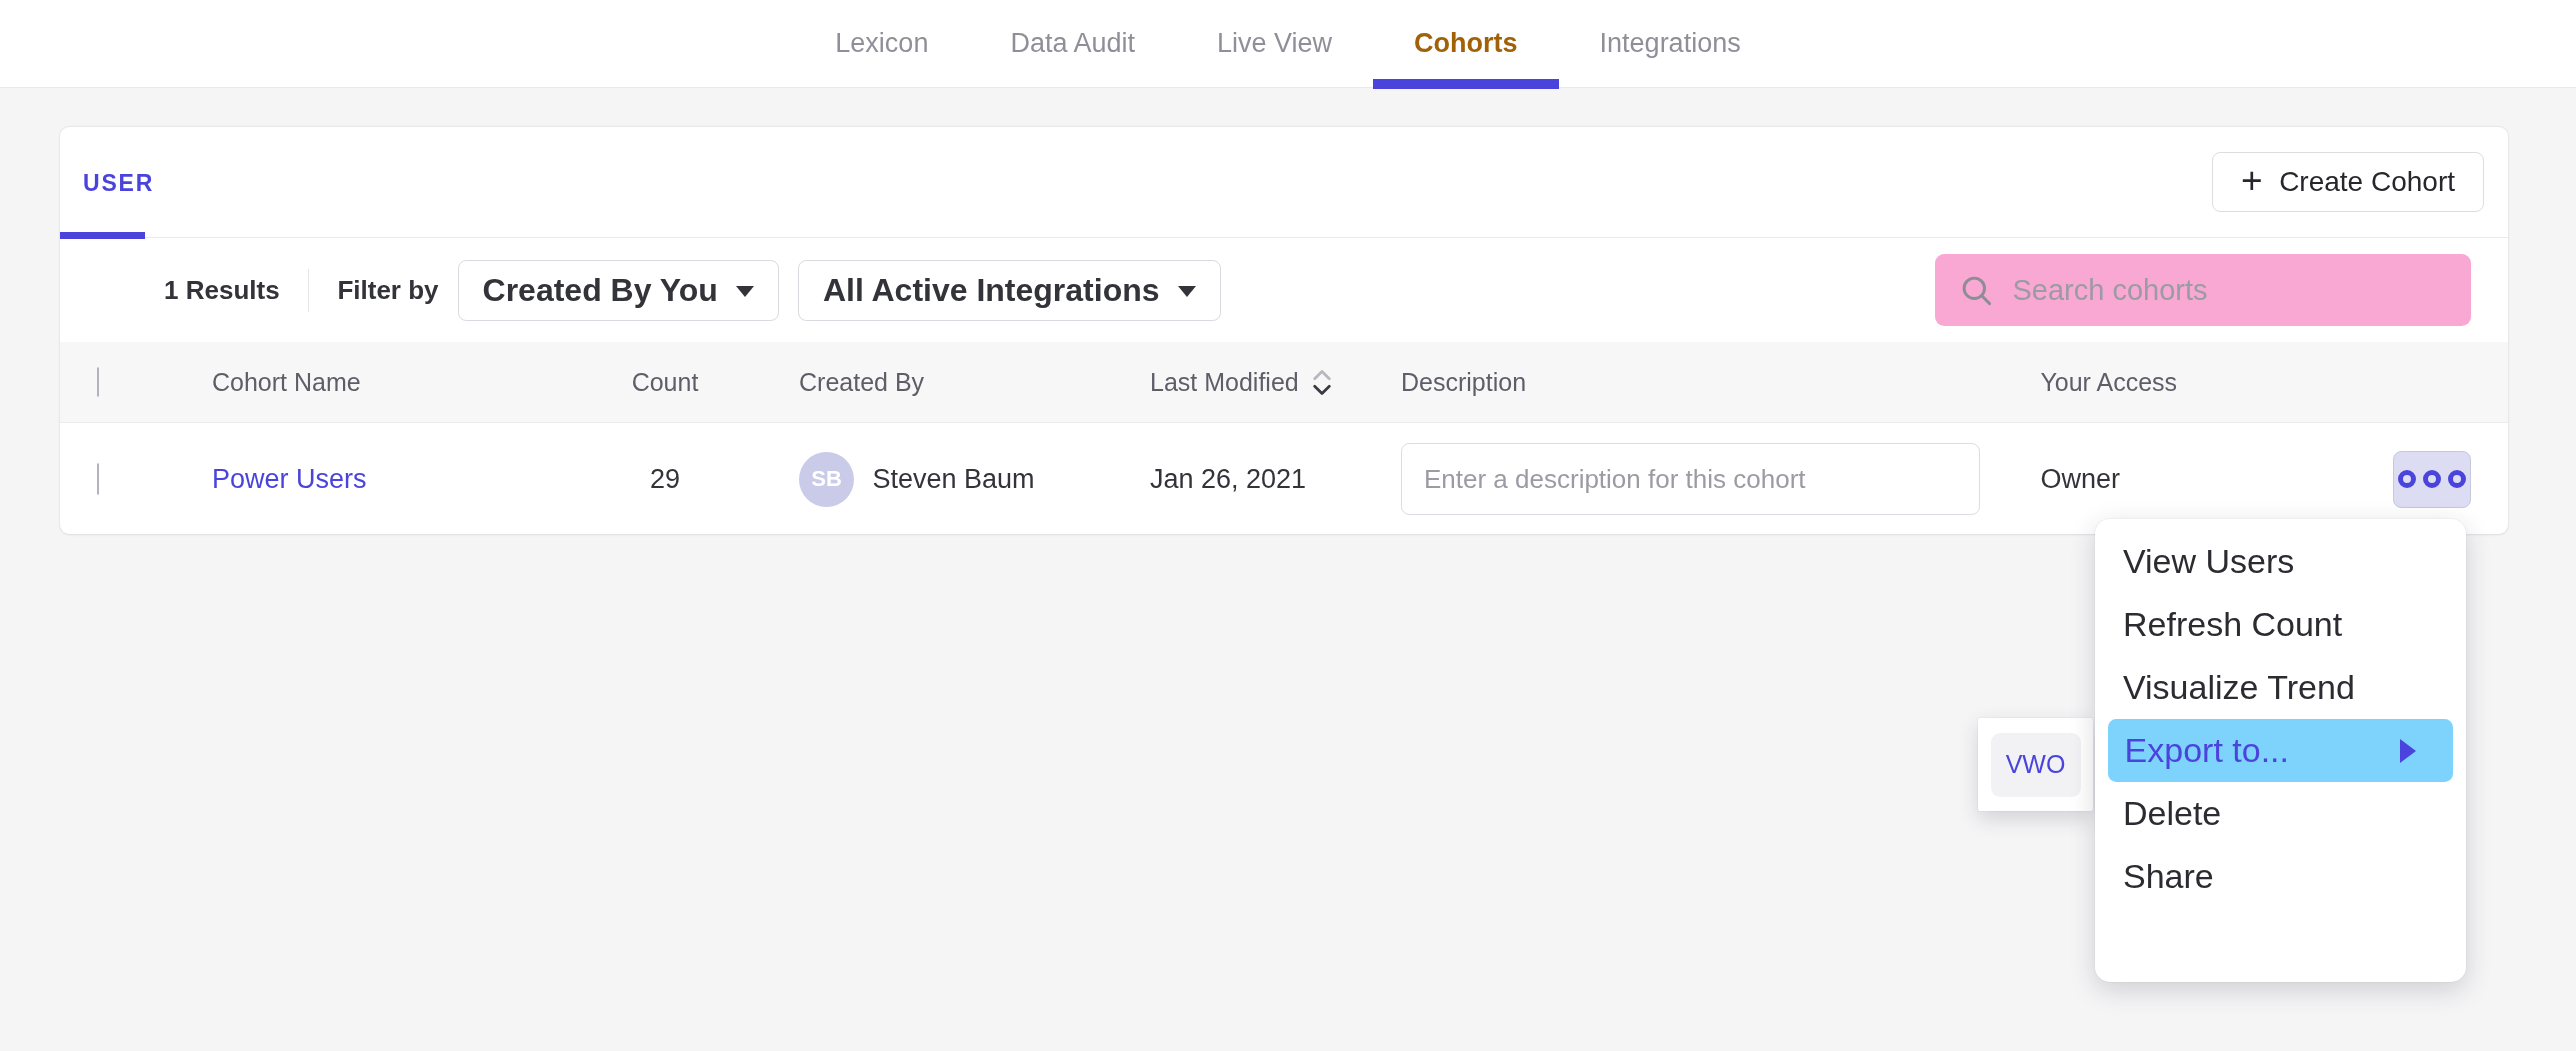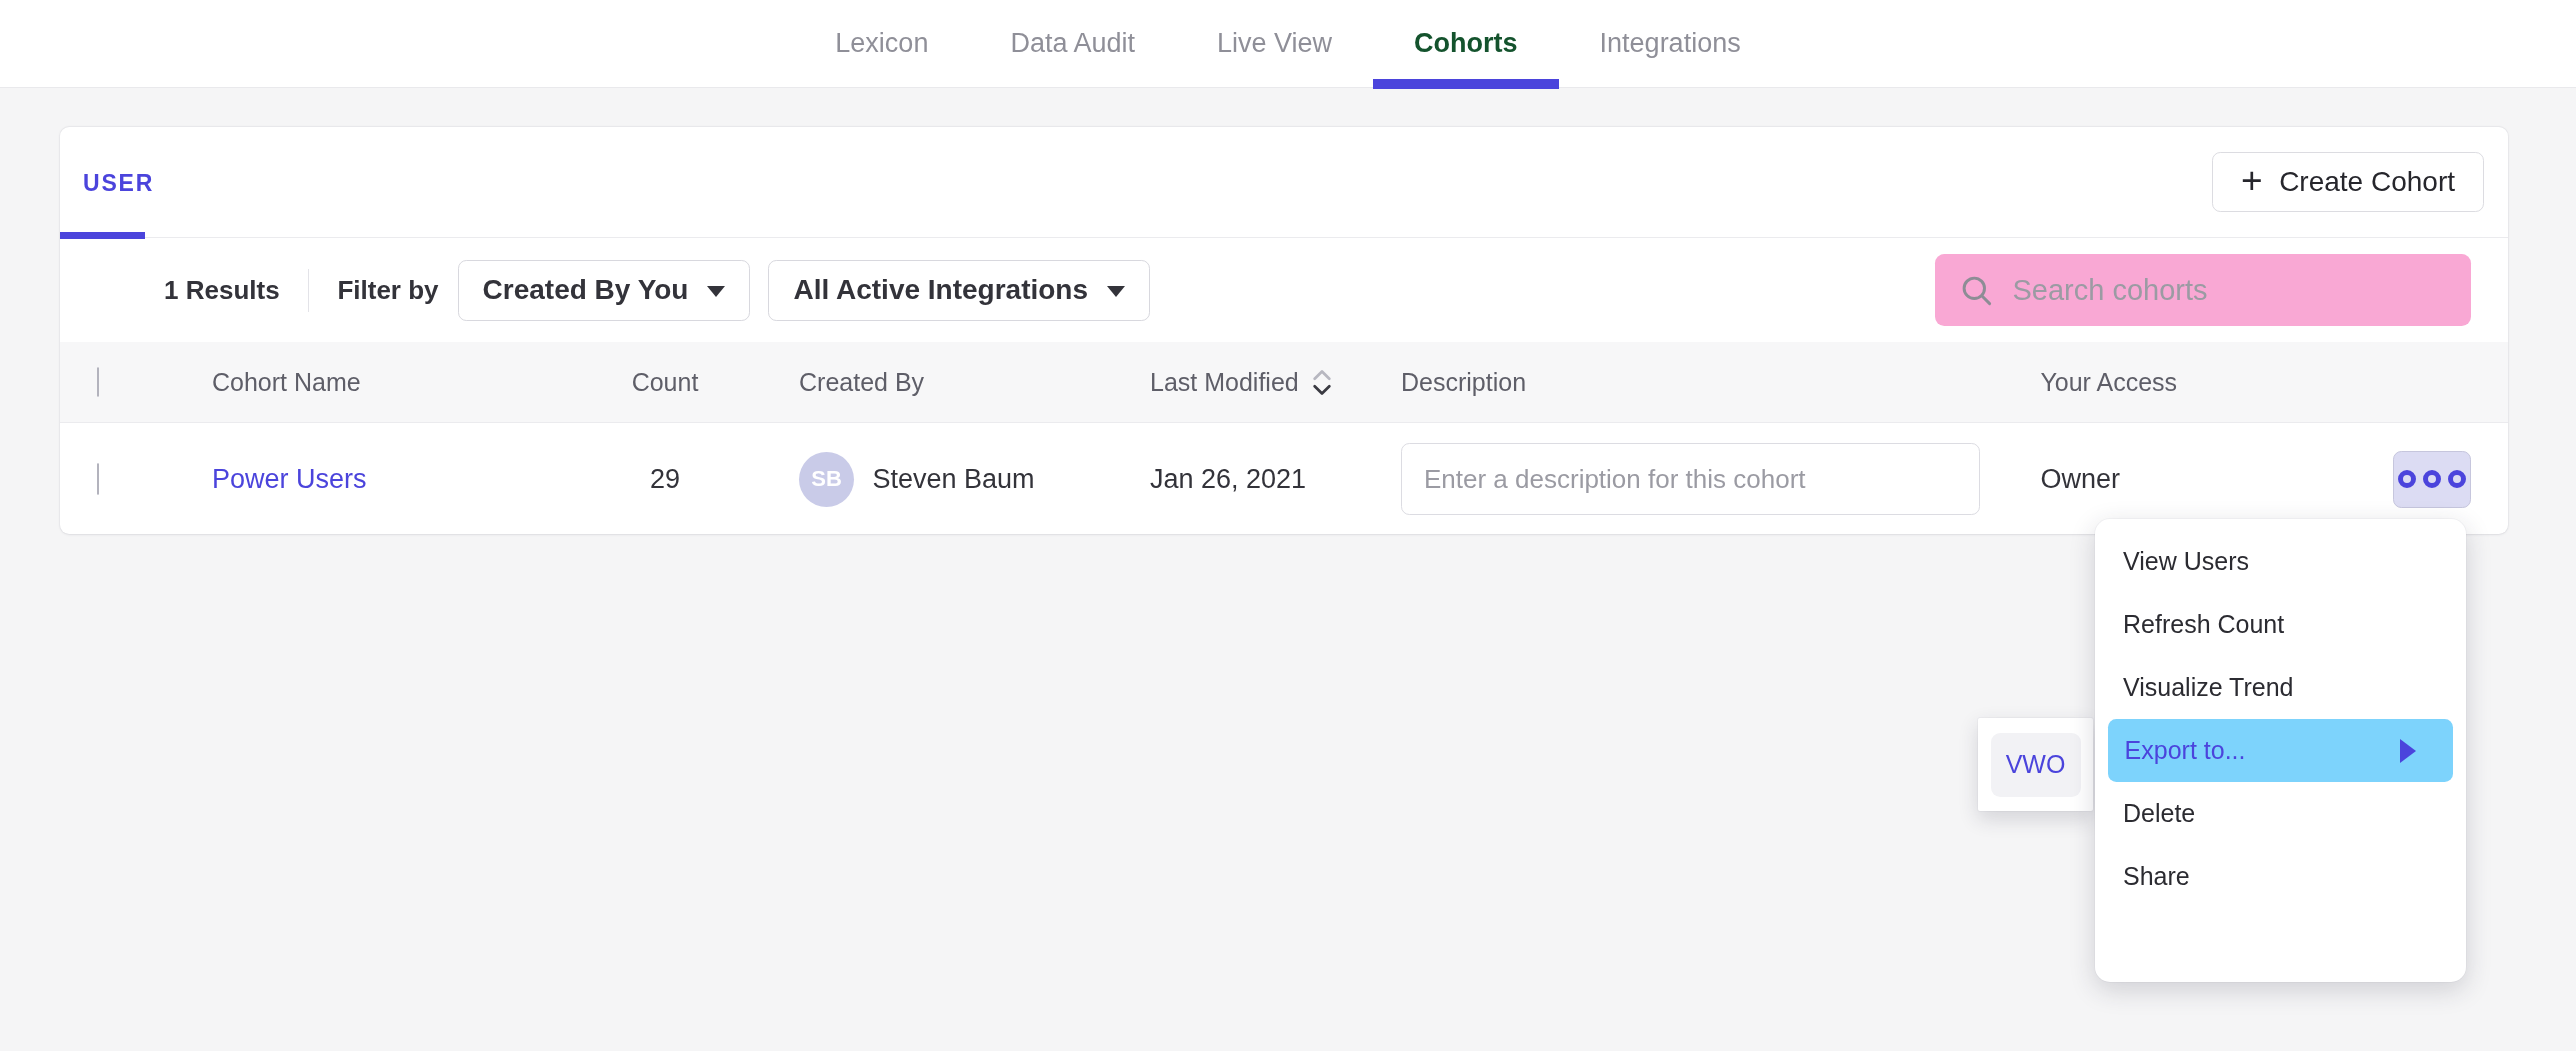--- a/index.html
+++ b/index.html
@@ -15,21 +15,21 @@
   
   .topbar {
     position:absolute; top:0; left:0; right:0; height:88px;
     background:#ffffff; border-bottom:1.8px solid #e9e9ec;
     display:flex; justify-content:center; align-items:stretch;
   }
   .nav-tab {
     display:flex; align-items:center; padding:0 41px;
     font-size:27px; color:#8f8f98; position:relative; cursor:pointer;
   }
-  .nav-tab.active { color:#14532d; font-weight:700; }
+  .nav-tab.active { color:#a16207; font-weight:700; }
   .nav-tab.active::after {
     content:""; position:absolute; left:0; right:0; bottom:-1.8px;
     height:10.2px; background:#4b44dc;
   }
 
   
   .card {
     position:absolute; left:60px; top:127px; width:2448px; height:407px;
     background:#ffffff; border-radius:9.2px;
     box-shadow:0 0.9px 2.8px rgba(30,30,50,0.08), 0 0 0 0.9px rgba(30,30,50,0.03);
@@ -54,21 +54,21 @@
   .toolbar {
     position:absolute; top:111px; left:0; right:0; height:104px;
     display:flex; align-items:center; padding:0 37px;
   }
   .results { font-size:26px; font-weight:700; color:#33333a; margin-left:67px; }
   .vdivider { width:1.8px; height:43px; background:#e3e3e8; margin:0 28px; }
   .filter-by { font-size:26px; font-weight:700; color:#33333a; margin-right:19px; }
   .dropdown {
     height:61px; border:1.8px solid #d8d8de; border-radius:8.3px; background:#fff;
     display:flex; align-items:center; gap:18.5px; padding:0 24px;
-    font-size:28px; font-weight:700; color:#33333a; margin-right:18.5px; cursor:pointer;
+    font-size:32px; font-weight:700; color:#33333a; margin-right:18.5px; cursor:pointer;
   }
   .caret-down {
     width:0; height:0;
     border-left:9.2px solid transparent; border-right:9.2px solid transparent;
     border-top:11px solid #33333a; margin-top:2.8px;
   }
   .search-box {
     margin-left:auto; width:536px; height:72px; background:#f9a8d4;
     border-radius:9.2px; display:flex; align-items:center; padding:0 24px; gap:18.5px;
   }
@@ -125,21 +125,21 @@
 
   
   .context-menu {
     position:absolute; left:2095px; top:519px; width:371px; height:463px;
     background:#ffffff; border-radius:15px; padding:11px 0;
     box-shadow:0 7.4px 26px rgba(40,40,60,0.18), 0 0 0 0.9px rgba(40,40,60,0.03);
     z-index:5;
   }
   .menu-item {
     height:63px; display:flex; align-items:center; padding:0 28px;
-    font-size:25px; color:#2b2b31; cursor:pointer;text-align:center;
+    font-size:34px; color:#2b2b31; cursor:pointer;text-align:center;
   }
   .menu-item.highlight {
     margin:0 13px; padding:0 16.6px; background:#7dd3fc; border-radius:8.3px;
     color:#4b44dc; justify-content:space-between;
   }
   .submenu-arrow {
     width:0; height:0;
     border-top:12px solid transparent; border-bottom:12px solid transparent;
     border-left:16.6px solid #4b44dc; margin-right:20.3px;
   }

